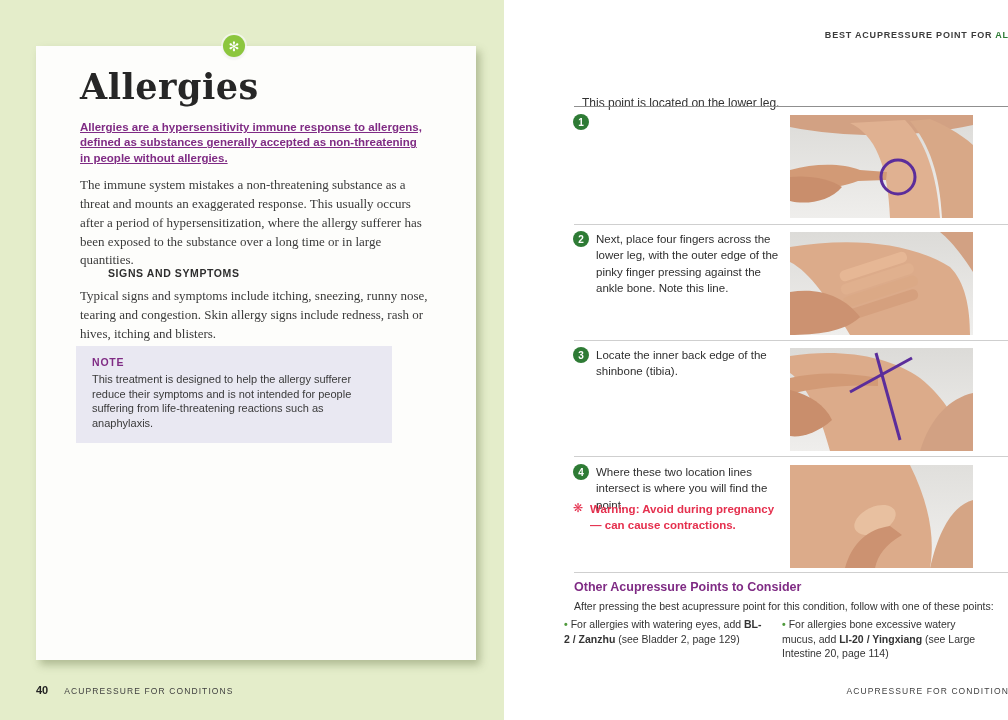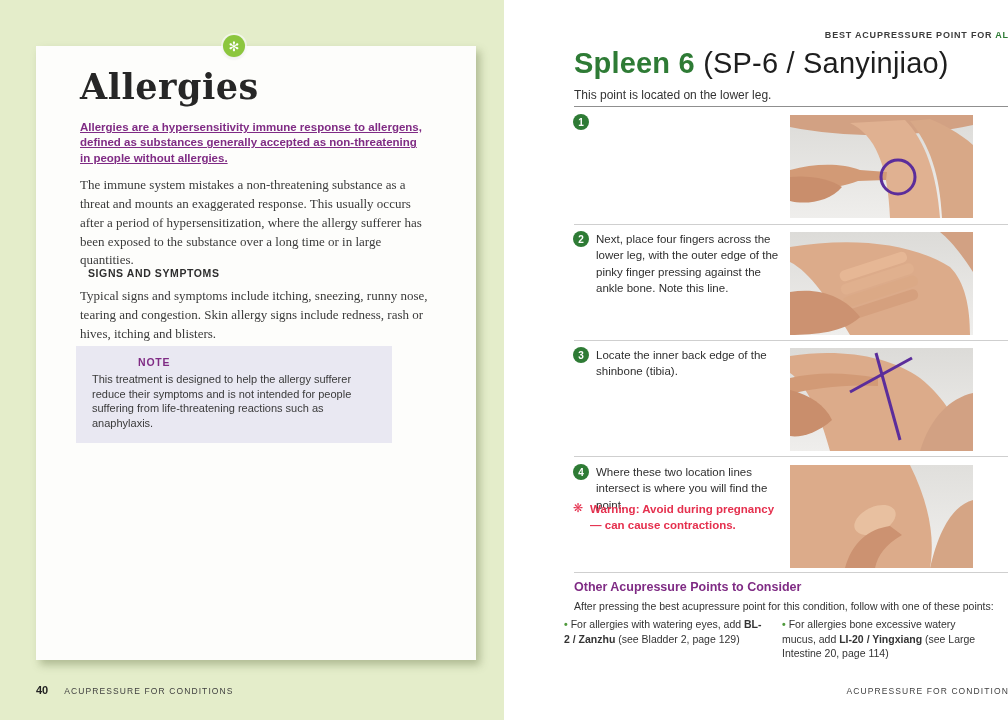--- a/index.html
+++ b/index.html
@@ -15,41 +15,41 @@
   .badge{position:absolute;left:187px;top:-11px;width:22px;height:22px;border-radius:50%;
          background:#8cc63e;color:#fff;display:flex;align-items:center;justify-content:center;
          font-size:13px;line-height:1;box-shadow:0 0 0 2px rgba(255,255,255,.6),0 1px 3px rgba(0,0,0,.25);}
   .l-title{position:absolute;left:44px;top:20px;margin:0;font-family:"DejaVu Serif",serif;
            font-size:35px;font-weight:700;color:#262626;letter-spacing:.5px;}
   .l-intro{position:absolute;left:44px;top:74px;width:348px;margin:0;
            font-size:11.5px;font-weight:700;color:#7f2b84;line-height:1.34;text-decoration:underline;}
   .l-body{position:absolute;left:44px;margin:0;width:352px;font-family:"Liberation Serif",serif;
           font-size:13px;color:#3a3a3a;line-height:1.45;}
   .l-body1{top:130px;}
-  .l-signs{position:absolute;left:28px;top:221px;margin:0;font-size:10.5px;font-weight:700;
+  .l-signs{position:absolute;left:48px;top:221px;margin:0;font-size:10.5px;font-weight:700;
            letter-spacing:.6px;color:#2e2e2e;padding-left:24px;}
   .l-body2{top:241px;}
   .note{position:absolute;left:40px;top:300px;width:316px;background:#e9e8f2;
         padding:10px 16px 12px;box-sizing:border-box;}
-  .note-head{font-size:10.5px;font-weight:700;color:#7f2b84;letter-spacing:.8px;margin-bottom:4px;margin-left:46px;}
+  .note-head{font-size:10.5px;font-weight:700;color:#7f2b84;letter-spacing:.8px;margin-bottom:4px;}
   .note-text{font-size:11px;color:#3a3a3a;line-height:1.33;}
   .footer-l{position:absolute;left:36px;top:684px;display:flex;gap:16px;align-items:baseline;}
   .pn{font-size:11px;font-weight:700;color:#222;}
   .bt{font-size:8.5px;letter-spacing:1.1px;color:#3f3f3f;}
 
   
   .r-header{position:absolute;right:36px;top:30px;font-size:9px;font-weight:700;
             letter-spacing:.8px;color:#3c3c3c;white-space:nowrap;}
   .r-header .cond{color:#2e7b35;}
   .tab{position:absolute;right:0;top:25px;width:32px;height:33px;background:#2e7b35;
        border-radius:17px 0 0 17px;}
   .r-title{position:absolute;left:70px;top:47px;margin:0;font-size:29px;font-weight:500;
            color:#1e1e1e;letter-spacing:.2px;white-space:nowrap;}
   .r-title .point{color:#2e7b35;font-weight:600;}
-  .r-sub{position:absolute;left:70px;top:88px;margin:0;font-size:12px;color:#333;}
+  .r-sub{position:absolute;left:70px;top:88px;margin:8px;font-size:12px;color:#333;}
   .rule-top{position:absolute;left:70px;right:36px;top:106px;height:1px;background:#8f8f8f;}
   .sep{position:absolute;left:70px;right:36px;height:1px;background:#cfcfcf;}
   .sep1{top:224px}.sep2{top:340px}.sep3{top:456px}.sep4{top:572px}
   .step-num{position:absolute;left:69px;width:16px;height:16px;border-radius:50%;background:#2e7b35;
             color:#fff;font-size:10px;font-weight:700;display:flex;align-items:center;justify-content:center;}
   .n1{top:114px}.n2{top:231px}.n3{top:347px}.n4{top:464px}
   .step-text{position:absolute;left:92px;width:194px;font-size:11.5px;line-height:1.42;color:#2f2f2f;margin:0;}
   .t1{top:114px}.t2{top:231px}.t3{top:347px}.t4{top:464px}
   .warning{position:absolute;left:69px;top:501px;width:220px;display:flex;gap:7px;}
   .warn-icon{color:#e5304e;font-size:12px;line-height:1.3;}
@@ -90,23 +90,20 @@
       <span class="bt">ACUPRESSURE FOR CONDITIONS</span>
     </div>
   </div>
 
   <div class="page page-right">
     <div class="r-header">
       <span>BEST ACUPRESSURE POINT FOR </span><span class="cond">ALLERGIES</span>
     </div>
     <div class="tab"></div>
 
-    <h1 class="r-title">
-      <span class="point">Spleen 6</span><span> (SP-6 / Sanyinjiao)</span>
-    </h1>
     <p class="r-sub">This point is located on the lower leg.</p>
     <div class="rule-top"></div>
 
     <div class="step-num n1">1</div>
     <div class="step-num n2">2</div>
     <div class="step-num n3">3</div>
     <div class="step-num n4">4</div>
 
     <p class="step-text t2">Next, place four fingers across the lower leg, with the outer edge of the pinky finger pressing against the ankle bone. Note this line.</p>
     <p class="step-text t3">Locate the inner back edge of the shinbone (tibia).</p>

